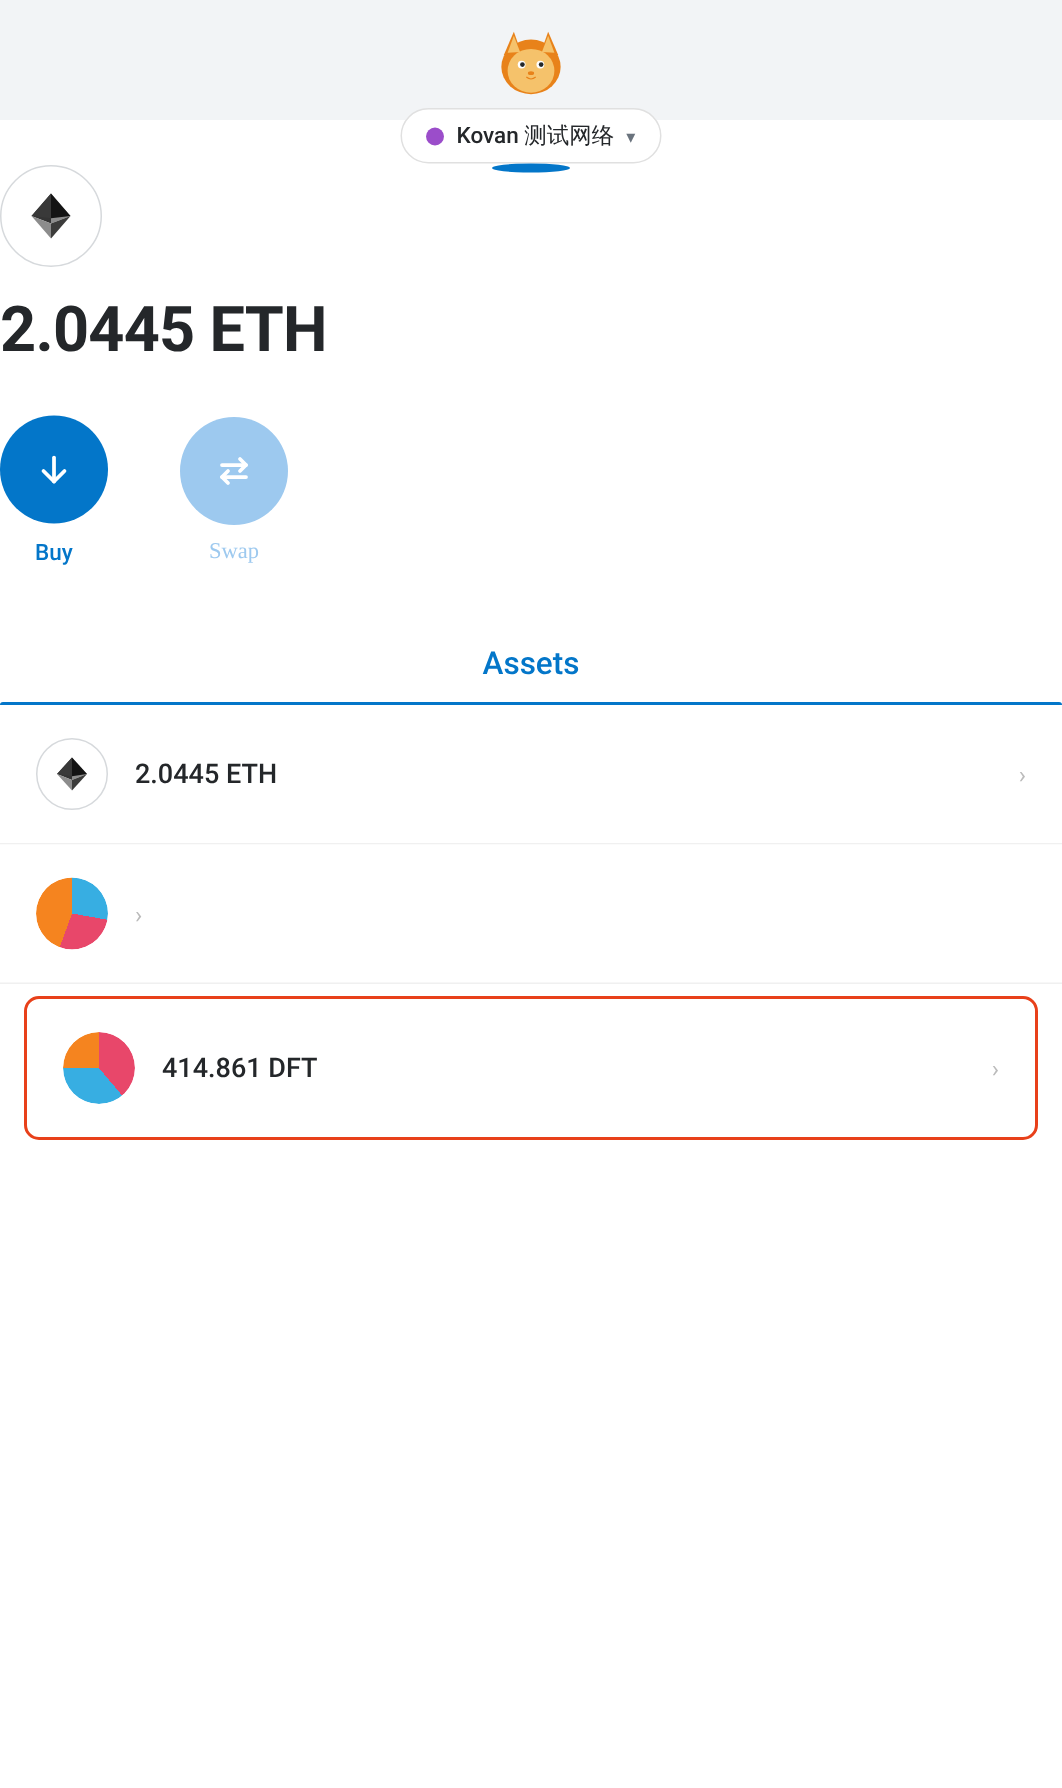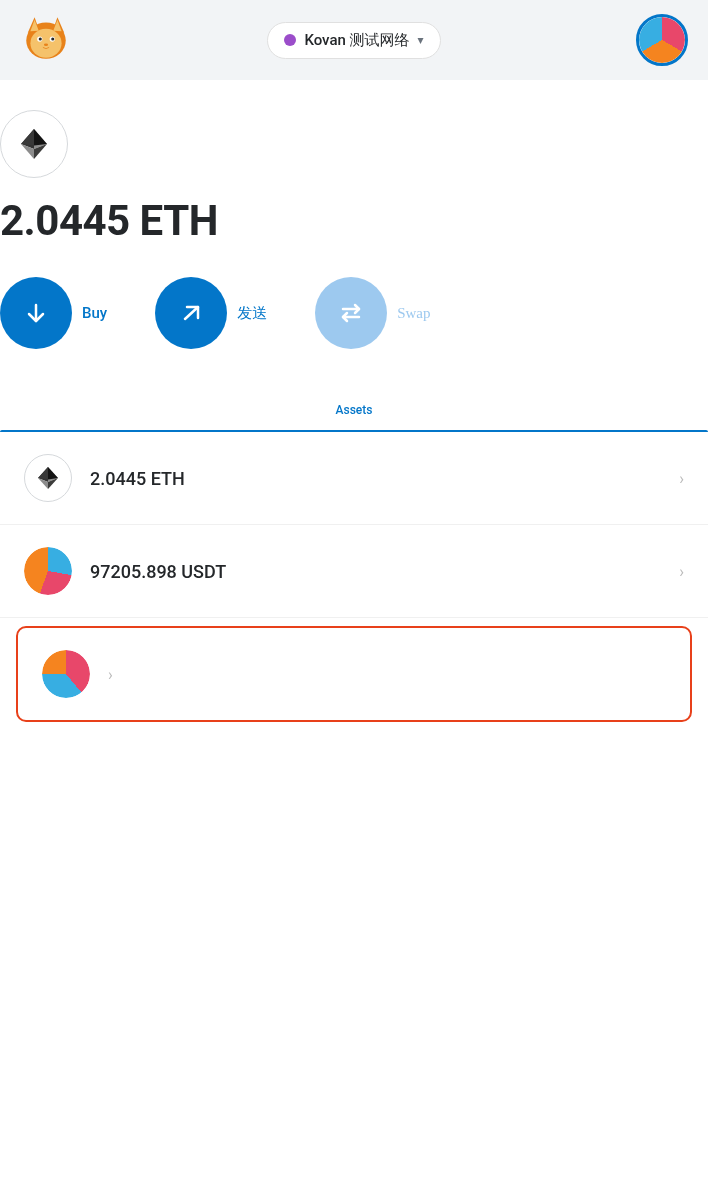--- a/index.html
+++ b/index.html
@@ -17,20 +17,21 @@
     }
 
     
     .header {
       display: flex;
       align-items: center;
       justify-content: space-between;
       padding: 16px 20px;
       background: #f2f4f6;
       height: 80px;
+      flex-direction: column;
     }
 
     .metamask-logo {
       width: 52px;
       height: 52px;
     }
 
     .network-selector {
       display: flex;
       align-items: center;
@@ -111,21 +112,21 @@
     
     .action-buttons {
       display: flex;
       align-items: center;
       gap: 48px;
       margin-bottom: 40px;
     }
 
     .action-btn-wrapper {
       display: flex;
-      flex-direction: row;
+      flex-direction: column;
       align-items: center;
       gap: 10px;
       cursor: pointer;
     }
 
     .action-btn-circle {
       width: 72px;
       height: 72px;
       border-radius: 50%;
       display: flex;
@@ -159,21 +160,21 @@
       width: 100%;
       display: flex;
       border-bottom: 1.5px solid #d6d9dc;
       margin-bottom: 0;
     }
 
     .tab {
       flex: 1;
       text-align: center;
       padding: 14px 0;
-      font-size: 12px;
+      font-size: 21px;
       font-weight: 500;
       cursor: pointer;
       color: #6a737d;
       position: relative;
     }
 
     .tab.active {
       color: #0376c9;
     }
 
@@ -315,29 +316,20 @@
     <div class="action-btn-wrapper">
       <div class="action-btn-circle blue">
         <svg width="28" height="28" viewBox="0 0 28 28" fill="none" xmlns="http://www.w3.org/2000/svg">
           <polyline points="14,6 14,22" stroke="white" stroke-width="2.5" stroke-linecap="round"></polyline>
           <polyline points="7,15 14,22 21,15" stroke="white" stroke-width="2.5" stroke-linecap="round" stroke-linejoin="round"></polyline>
         </svg>
       </div>
       <span class="action-btn-label">Buy</span>
     </div>
 
-    <div class="action-btn-wrapper">
-      <div class="action-btn-circle blue">
-        <svg width="28" height="28" viewBox="0 0 28 28" fill="none" xmlns="http://www.w3.org/2000/svg">
-          <line x1="8" y1="20" x2="21" y2="8" stroke="white" stroke-width="2.5" stroke-linecap="round"></line>
-          <polyline points="10,8 21,8 21,19" stroke="white" stroke-width="2.5" stroke-linecap="round" stroke-linejoin="round"></polyline>
-        </svg>
-      </div>
-      <span class="action-btn-label">发送</span>
-    </div>
 
     <div class="action-btn-wrapper">
       <div class="action-btn-circle light-blue">
         <svg width="28" height="28" viewBox="0 0 28 28" fill="none" xmlns="http://www.w3.org/2000/svg">
           <polyline points="6,10 22,10" stroke="white" stroke-width="2.5" stroke-linecap="round"></polyline>
           <polyline points="18,6 22,10 18,14" stroke="white" stroke-width="2.5" stroke-linecap="round" stroke-linejoin="round"></polyline>
           <polyline points="22,18 6,18" stroke="white" stroke-width="2.5" stroke-linecap="round"></polyline>
           <polyline points="10,14 6,18 10,22" stroke="white" stroke-width="2.5" stroke-linecap="round" stroke-linejoin="round"></polyline>
         </svg>
       </div>
@@ -366,26 +358,26 @@
         </svg>
       </div>
       <span class="asset-amount">2.0445 ETH</span>
       <span class="asset-chevron">›</span>
     </div>
 
     <div class="asset-row">
       <div class="asset-icon">
         <div class="usdt-icon"></div>
       </div>
-      <span class="asset-amount">97205.898 USDT</span>
       <span class="asset-chevron">›</span>
     </div>
 
     <div class="asset-row highlighted">
       <div class="asset-icon">
         <div class="dft-icon"></div>
       </div>
+      <span class="asset-amount">414.861 DFT</span>
       <span class="asset-chevron">›</span>
     </div>
 
   </div>
 
 </div>
 
 </body></html>

